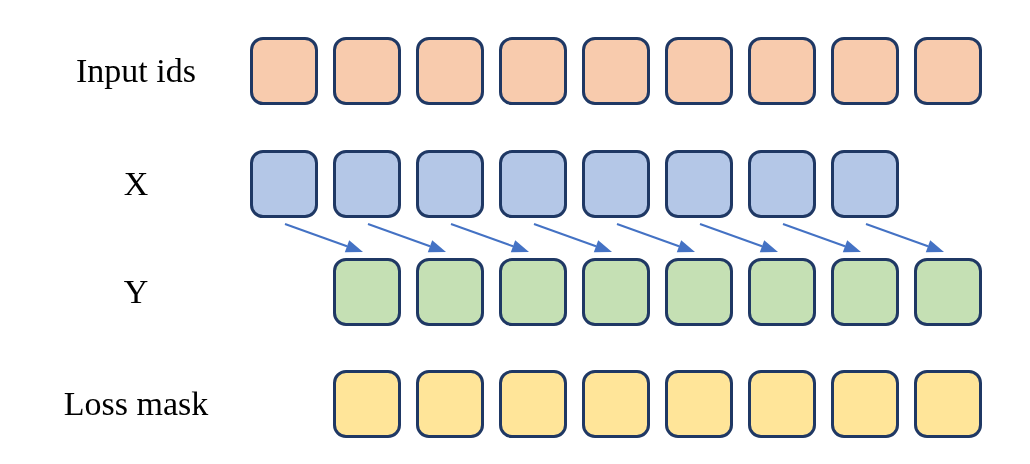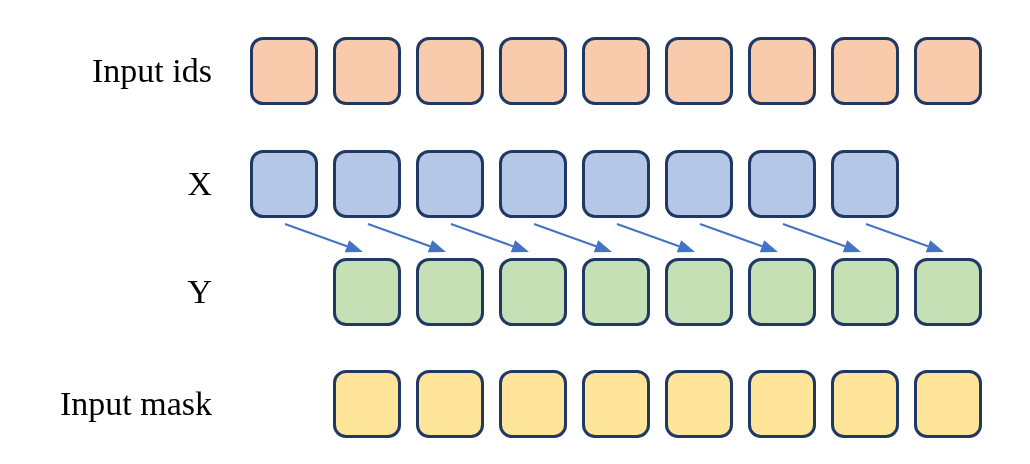--- a/index.html
+++ b/index.html
@@ -10,21 +10,21 @@
   #canvas {
     position: relative;
     width: 1030px;
     height: 464px;
     background: #ffffff;
     overflow: hidden;
     font-family: "Liberation Serif", "DejaVu Serif", serif;
   }
   .row-label {
     position: absolute;
-    text-align: right;
+    text-align: center;
     color: #000000;
     font-size: 34px;
     line-height: 1;
     font-family: "Liberation Serif", "DejaVu Serif", serif;
     white-space: nowrap;
   }
   .cell {
     position: absolute;
     box-sizing: border-box;
     border: 3px solid #1F3864;
@@ -41,21 +41,21 @@
 </style>
 </head>
 <body>
 
 <div id="canvas">
 
   <div id="labels">
       <div class="row-label" style="left: 60px; top: 54px; width: 152px;">Input ids</div>
       <div class="row-label" style="left: 60px; top: 167px; width: 152px;">X</div>
       <div class="row-label" style="left: 60px; top: 275px; width: 152px;">Y</div>
-      <div class="row-label" style="left: 60px; top: 387px; width: 152px;">Input mask</div>
+      <div class="row-label" style="left: 60px; top: 387px; width: 152px;">Loss mask</div>
     </div>
   <div id="cells">
       <div class="cell" style="left: 250px; top: 37px; width: 68px; height: 68px; background: rgb(248, 203, 173); border-color: rgb(31, 56, 100); border-radius: 13px;"></div>
       <div class="cell" style="left: 333px; top: 37px; width: 68px; height: 68px; background: rgb(248, 203, 173); border-color: rgb(31, 56, 100); border-radius: 13px;"></div>
       <div class="cell" style="left: 416px; top: 37px; width: 68px; height: 68px; background: rgb(248, 203, 173); border-color: rgb(31, 56, 100); border-radius: 13px;"></div>
       <div class="cell" style="left: 499px; top: 37px; width: 68px; height: 68px; background: rgb(248, 203, 173); border-color: rgb(31, 56, 100); border-radius: 13px;"></div>
       <div class="cell" style="left: 582px; top: 37px; width: 68px; height: 68px; background: rgb(248, 203, 173); border-color: rgb(31, 56, 100); border-radius: 13px;"></div>
       <div class="cell" style="left: 665px; top: 37px; width: 68px; height: 68px; background: rgb(248, 203, 173); border-color: rgb(31, 56, 100); border-radius: 13px;"></div>
       <div class="cell" style="left: 748px; top: 37px; width: 68px; height: 68px; background: rgb(248, 203, 173); border-color: rgb(31, 56, 100); border-radius: 13px;"></div>
       <div class="cell" style="left: 831px; top: 37px; width: 68px; height: 68px; background: rgb(248, 203, 173); border-color: rgb(31, 56, 100); border-radius: 13px;"></div>

